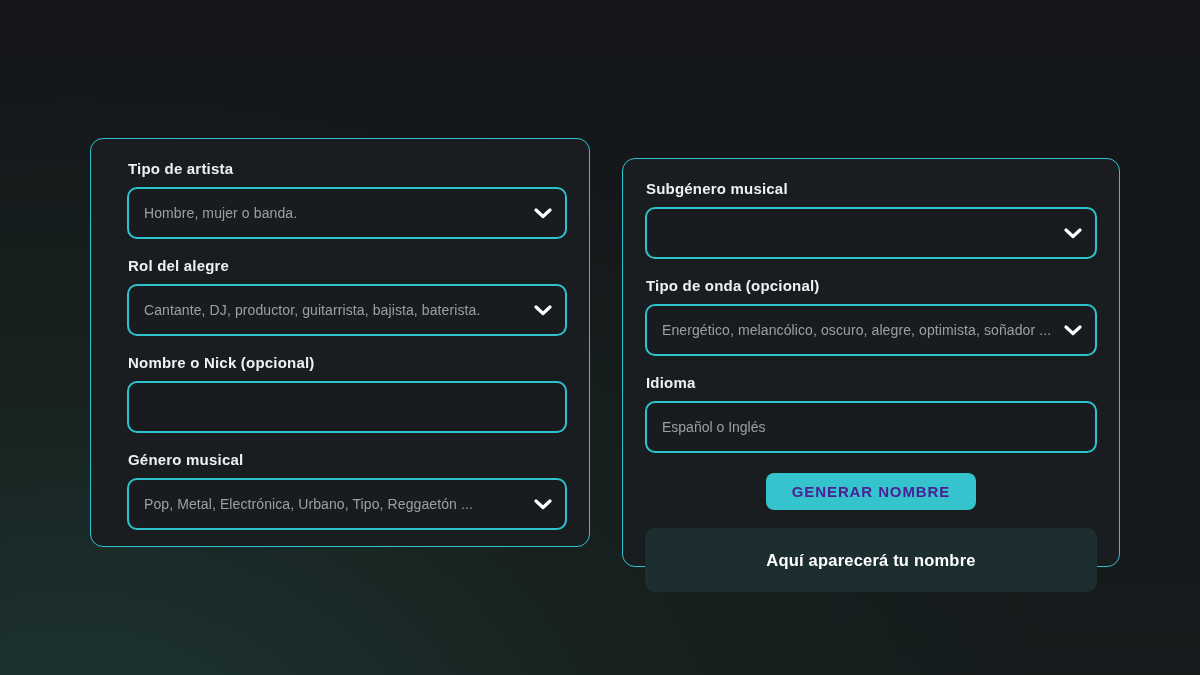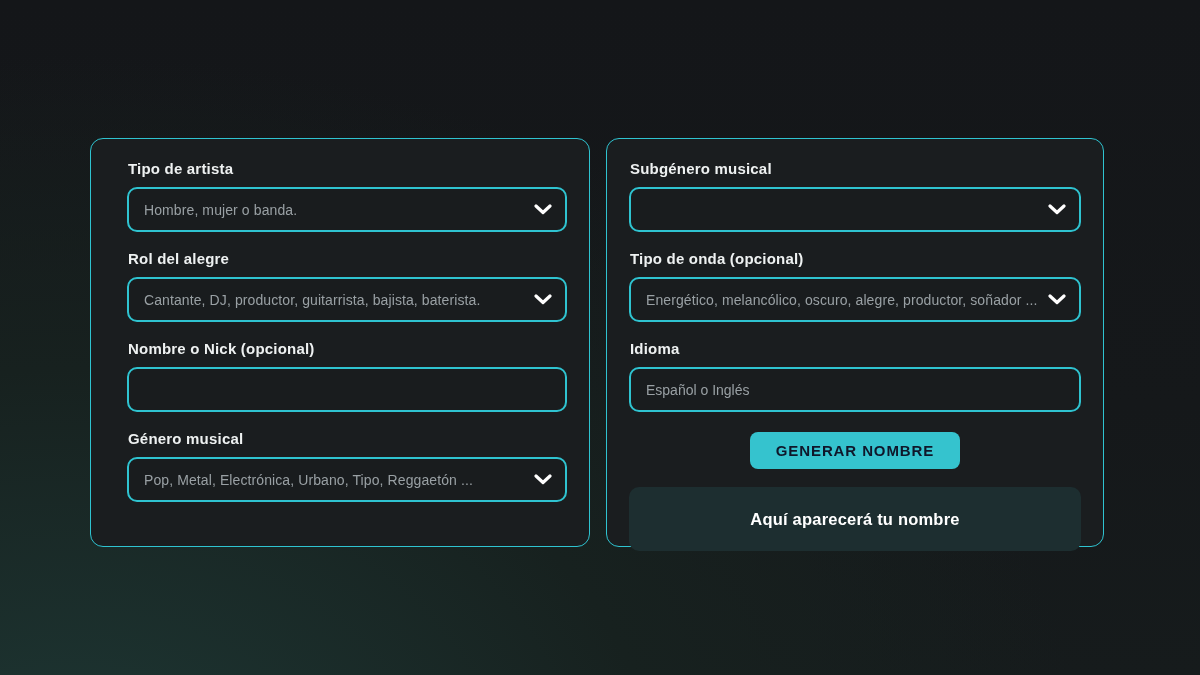--- a/index.html
+++ b/index.html
@@ -20,36 +20,36 @@
     position: absolute;
     top: 138px;
     height: 409px;
     box-sizing: border-box;
     background: #1a1d1f;
     border: 1.5px solid #2fc3d0;
     border-radius: 13px;
     padding: 21px 22px;
   }
   .panel-left  { left: 90px;  width: 500px; padding-left: 36px; }
-  .panel-right { left: 606px; width: 498px; }
+  .panel-right { left: 622px; width: 498px; margin-top: 20px; }
 
   .group { margin-bottom: 18px; }
   .field-label {
     display: block;
     font-size: 15px;
     font-weight: 700;
     color: #eef1f1;
     letter-spacing: 0.2px;
     line-height: 18px;
     margin: 0 0 9px 1px;
   }
   .control {
     box-sizing: border-box;
     width: 100%;
-    height: 45px;
+    height: 52px;
     background: #191c1e;
     border: 2px solid #2fc3d0;
     border-radius: 10px;
   }
   .select-box {
     display: flex;
     align-items: center;
     padding: 0 13px 0 15px;
     cursor: pointer;
   }
@@ -74,21 +74,21 @@
     font-size: 14px;
     color: #e8ebeb;
     outline: none;
   }
   input.text-input::placeholder { color: #99a0a4; opacity: 1; }
 
   .generate-btn {
     display: block;
     margin: 20px auto 0;
     background: #35c3ce;
-    color: #0f172a;
+    color: #4c1d95;
     font-family: "Liberation Sans", sans-serif;
     font-size: 15px;
     font-weight: 700;
     letter-spacing: 0.9px;
     border: none;
     border-radius: 8px;
     padding: 10px 26px;
     cursor: pointer;
   }
   .result-box {
@@ -155,21 +155,21 @@
       <span class="select-text"></span>
       <svg class="chevron" width="18" height="11" viewBox="0 0 18 11">
         <polyline points="2,2 9,8.5 16,2" fill="none" stroke="#ffffff" stroke-width="3.2" stroke-linecap="round" stroke-linejoin="round"></polyline>
       </svg>
     </div>
   </div>
 
   <div class="group">
     <span class="field-label">Tipo de onda (opcional)</span>
     <div class="control select-box">
-      <span class="select-text">Energético, melancólico, oscuro, alegre, productor, soñador ...</span>
+      <span class="select-text">Energético, melancólico, oscuro, alegre, optimista, soñador ...</span>
       <svg class="chevron" width="18" height="11" viewBox="0 0 18 11">
         <polyline points="2,2 9,8.5 16,2" fill="none" stroke="#ffffff" stroke-width="3.2" stroke-linecap="round" stroke-linejoin="round"></polyline>
       </svg>
     </div>
   </div>
 
   <div class="group">
     <span class="field-label">Idioma</span>
     <input class="control text-input" type="text" placeholder="Español o Inglés" style="">
   </div>

